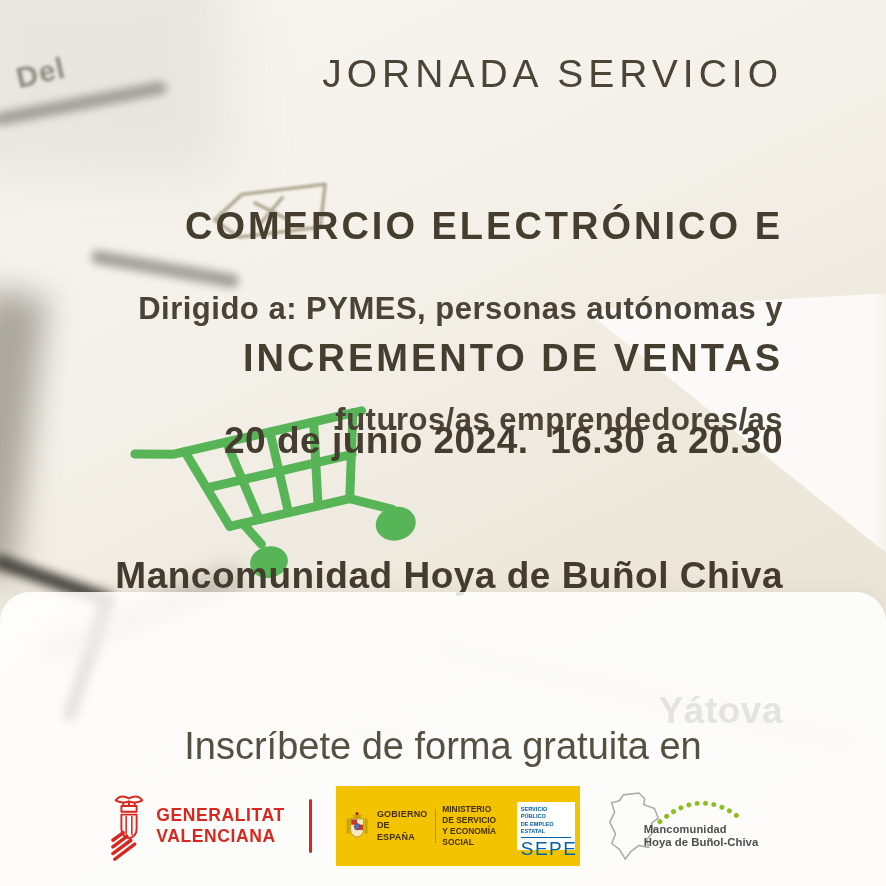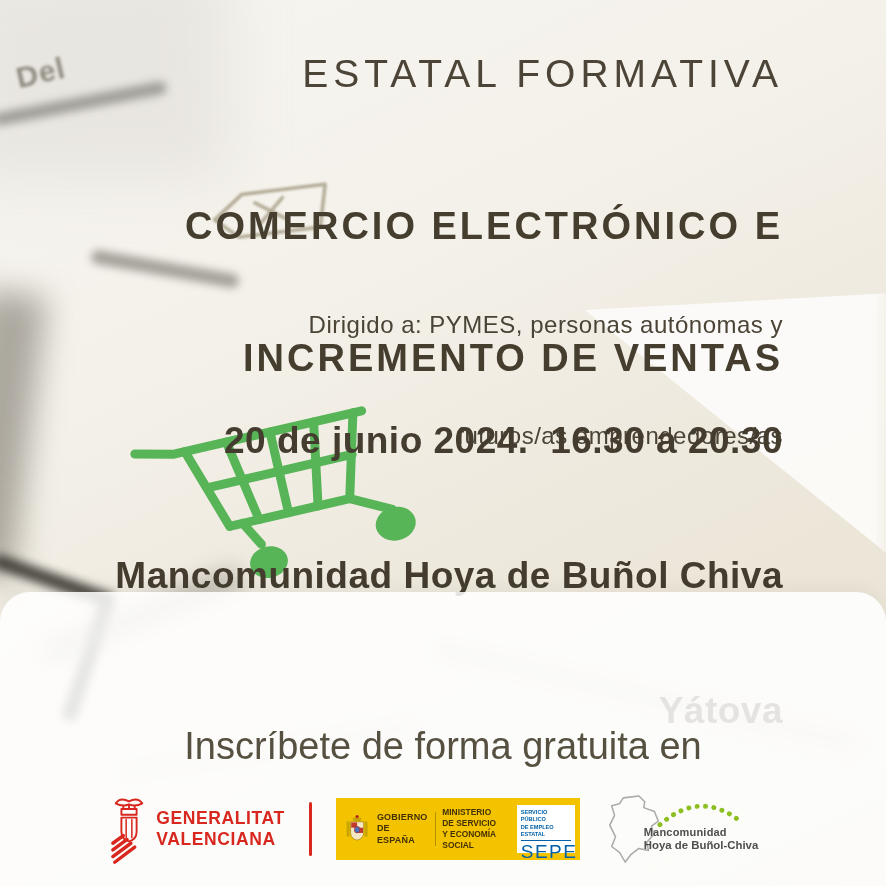--- a/index.html
+++ b/index.html
@@ -21,39 +21,39 @@
   .cable{left:-14px;top:516px;width:290px;height:220px;color:#3b3831;filter:blur(5px);opacity:.9;}
   .edge3{left:34px;top:604px;width:215px;height:24px;background:#97938a;transform:rotate(-22deg);filter:blur(11px);opacity:.55;border-radius:12px;}
   .edge4{left:430px;top:690px;width:430px;height:12px;background:#b3aea3;transform:rotate(13deg);filter:blur(8px);opacity:.5;border-radius:6px;}
   .edge5{left:118px;top:744px;width:300px;height:10px;background:#b8b3a8;transform:rotate(-9deg);filter:blur(8px);opacity:.4;border-radius:5px;}
 
   .cart{position:absolute;left:138px;top:398px;width:282px;height:196px;z-index:1;color:var(--cart-green,#57b557);transform:rotate(-13deg);}
 
   .txt{position:absolute;right:103px;text-align:right;z-index:2;white-space:pre-wrap;}
   .kicker{top:52px;font-size:39px;font-weight:400;letter-spacing:5px;color:#4b4437;}
   .title{top:116px;font-size:38px;font-weight:700;letter-spacing:3px;line-height:44px;color:var(--text-dark-olive,#453e2f);}
-  .audience{top:232px;font-size:24px;font-weight:400;letter-spacing:.5px;line-height:37px;color:#4a4336;}
+  .audience{top:216px;font-size:31px;font-weight:700;letter-spacing:.5px;line-height:37px;color:#4a4336;}
   .when{top:328px;font-size:37px;font-weight:700;letter-spacing:.5px;line-height:45px;color:#443d2f;}
 
   .panel{
     position:absolute;left:0;right:0;top:592px;bottom:0;z-index:3;
     background:rgba(255,255,255,.86);border-radius:30px 30px 0 0;
     box-shadow:0 -6px 18px rgba(0,0,0,.04);
   }
   .signup{margin-top:22px;text-align:center;font-size:38px;line-height:53px;color:#565040;white-space:pre-wrap;}
 
   .logos{position:absolute;left:0;right:16px;bottom:20px;display:flex;align-items:center;justify-content:center;gap:24px;}
   .logo{display:flex;align-items:center;}
   .gva{gap:8px;}
   .gva-text{font-size:17.5px;font-weight:700;letter-spacing:.6px;line-height:1.18;color:var(--brand-red,#d8271e);}
   .labora{flex-direction:column;align-items:flex-start;}
   .labora-name{font-size:28px;font-weight:700;letter-spacing:1.5px;color:var(--brand-red,#d8271e);line-height:1;}
   .labora-tag{font-size:7.6px;font-weight:400;color:var(--brand-red,#d8271e);margin-top:3px;letter-spacing:.2px;}
   .red-divider{width:3px;height:54px;background:var(--brand-red,#d8271e);border-radius:2px;}
-  .gob{width:244px;height:62px;background:var(--gobierno-yellow,#f3c300);padding:0 5px 0 8px;box-sizing:border-box;gap:7px;}
+  .gob{width:244px;height:80px;background:var(--gobierno-yellow,#f3c300);padding:0 5px 0 8px;box-sizing:border-box;gap:7px;}
   .gob-text{font-size:9px;font-weight:700;color:#433005;line-height:1.25;letter-spacing:.2px;}
   .gob-sep{width:1px;height:34px;background:rgba(67,48,5,.35);}
   .min-text{font-size:8.4px;font-weight:700;color:#433005;line-height:1.3;}
   .sepe{margin-left:auto;width:58px;height:48px;background:#fff;padding:4px 4px 3px;box-sizing:border-box;display:flex;flex-direction:column;}
   .sepe-cap{font-size:5.6px;font-weight:700;color:var(--sepe-blue,#0060a9);line-height:1.3;border-bottom:1.5px solid var(--sepe-blue,#0060a9);padding-bottom:2px;}
   .sepe-name{font-size:19px;font-weight:400;color:var(--sepe-blue,#0060a9);letter-spacing:1.5px;margin-top:1px;line-height:1.05;}
   .manco{position:relative;width:156px;height:74px;}
   .manco .map{position:absolute;left:0;top:2px;width:62px;height:70px;color:#ababab;}
   .manco .arc{position:absolute;left:50px;top:6px;width:94px;height:30px;color:var(--mancomunidad-green,#8cbf1f);}
   .manco-text{position:absolute;left:40px;top:34px;color:#4e4e4e;}
@@ -94,21 +94,21 @@
       <path d="M130 30 V104"></path>
       <path d="M170 30 L157 104"></path>
       <path d="M64 66 H197"></path>
       <path d="M88 104 L100 126"></path>
       <path d="M186 104 L221 122"></path>
     </g>
     <ellipse cx="103" cy="143" rx="17" ry="14" fill="currentColor"></ellipse>
     <ellipse cx="221" cy="135" rx="18" ry="15" fill="currentColor"></ellipse>
   </svg>
 
-  <div class="txt kicker">ESTATAL FORMATIVA</div>
+  <div class="txt kicker">JORNADA SERVICIO</div>
 
   <div class="txt title">
     <div>COMERCIO ELECTRÓNICO E</div>
     <div>INCREMENTO DE VENTAS</div>
   </div>
 
   <div class="txt audience">
     <div>Dirigido a: PYMES, personas autónomas y</div>
     <div>futuros/as emprendedores/as</div>
   </div>

